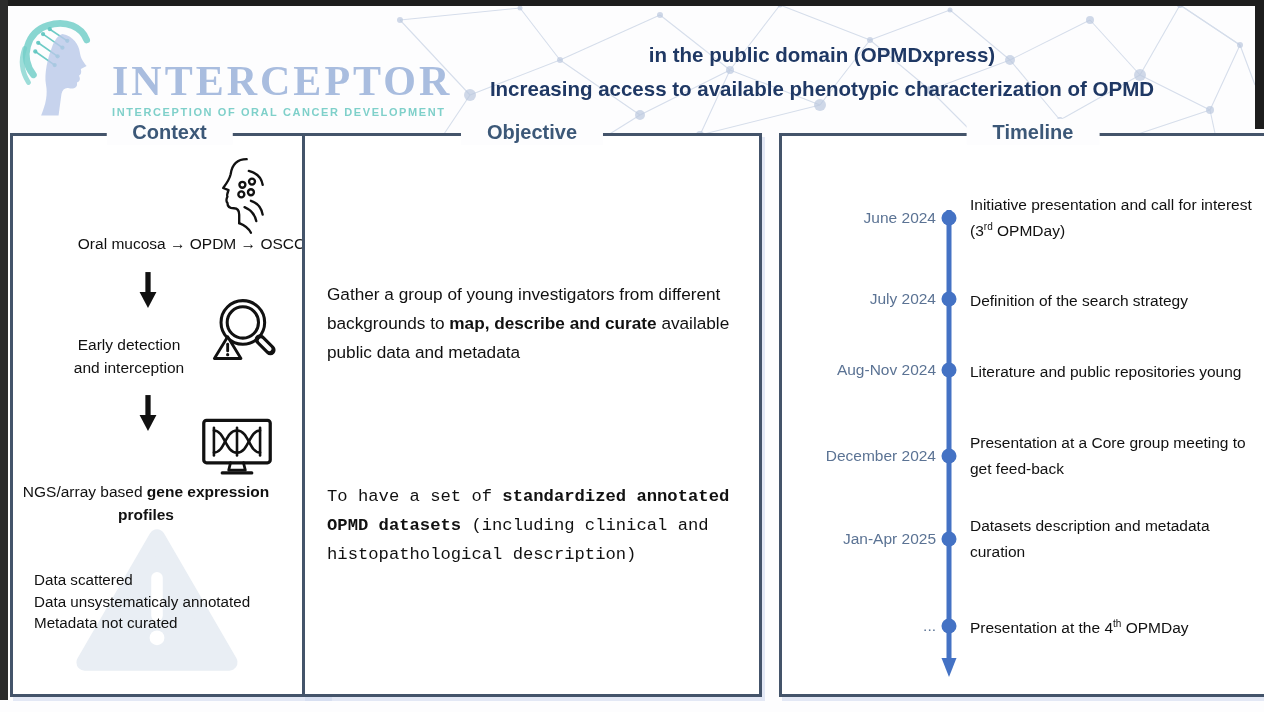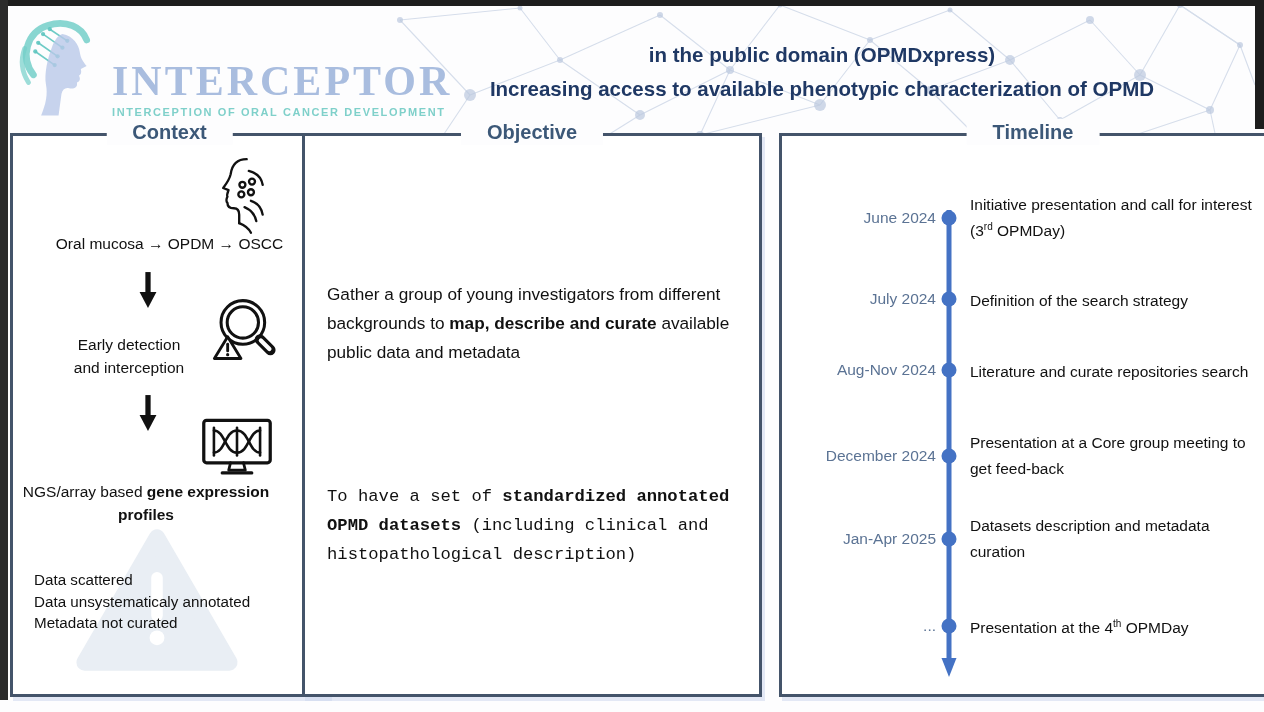--- a/index.html
+++ b/index.html
@@ -40,21 +40,21 @@
   .panel-obj{left:302px;width:460px;}
   .panel-tl{left:779px;width:508px;}
   .panel-title{
     position:absolute;top:-3px;left:50%;transform:translate(-50%,-55%);
     background:#fdfdfe;padding:0 26px;font-size:20px;font-weight:bold;
     color:#3c5878;white-space:nowrap;line-height:26px;
   }
 
   
   .ctx-face{position:absolute;left:190px;top:20px;width:66px;height:80px;}
-  .ctx-flow{position:absolute;left:0;top:99px;width:100%;text-align:center;font-size:15.5px;}
+  .ctx-flow{position:absolute;left:0;top:99px;width:100%;text-align:center;font-size:15.5px;padding-left:22px;}
   .ctx-arrow1{position:absolute;left:124px;top:135px;width:22px;height:38px;}
   .ctx-mag{position:absolute;left:190px;top:158px;width:74px;height:74px;}
   .ctx-step2{position:absolute;left:10px;top:197px;width:212px;text-align:center;font-size:15.5px;line-height:23px;}
   .ctx-arrow2{position:absolute;left:124px;top:258px;width:22px;height:38px;}
   .ctx-mon{position:absolute;left:188px;top:281px;width:72px;height:62px;}
   .ctx-step3{position:absolute;left:8px;top:344px;width:250px;text-align:center;font-size:15.5px;line-height:23px;}
   .ctx-watermark{position:absolute;left:60px;top:390px;width:168px;height:148px;}
   .ctx-issues{position:absolute;left:21px;top:433px;font-size:15.2px;line-height:21.6px;}
 
   
@@ -290,21 +290,21 @@
       <span class="tl-text"><span>Initiative presentation and call for interest (3</span><sup>rd</sup><span> OPMDay)</span></span>
     </div>
 
     <div class="tl-row" style="top:138px">
       <span class="tl-date">July 2024</span>
       <span class="tl-text"><span>Definition of the search strategy</span><sup></sup><span></span></span>
     </div>
 
     <div class="tl-row" style="top:209px">
       <span class="tl-date">Aug-Nov 2024</span>
-      <span class="tl-text"><span>Literature and curate repositories search</span><sup></sup><span></span></span>
+      <span class="tl-text"><span>Literature and public repositories young</span><sup></sup><span></span></span>
     </div>
 
     <div class="tl-row" style="top:295px">
       <span class="tl-date">December 2024</span>
       <span class="tl-text"><span>Presentation at a Core group meeting to get feed-back</span><sup></sup><span></span></span>
     </div>
 
     <div class="tl-row" style="top:378px">
       <span class="tl-date">Jan-Apr 2025</span>
       <span class="tl-text"><span>Datasets description and metadata curation</span><sup></sup><span></span></span>

